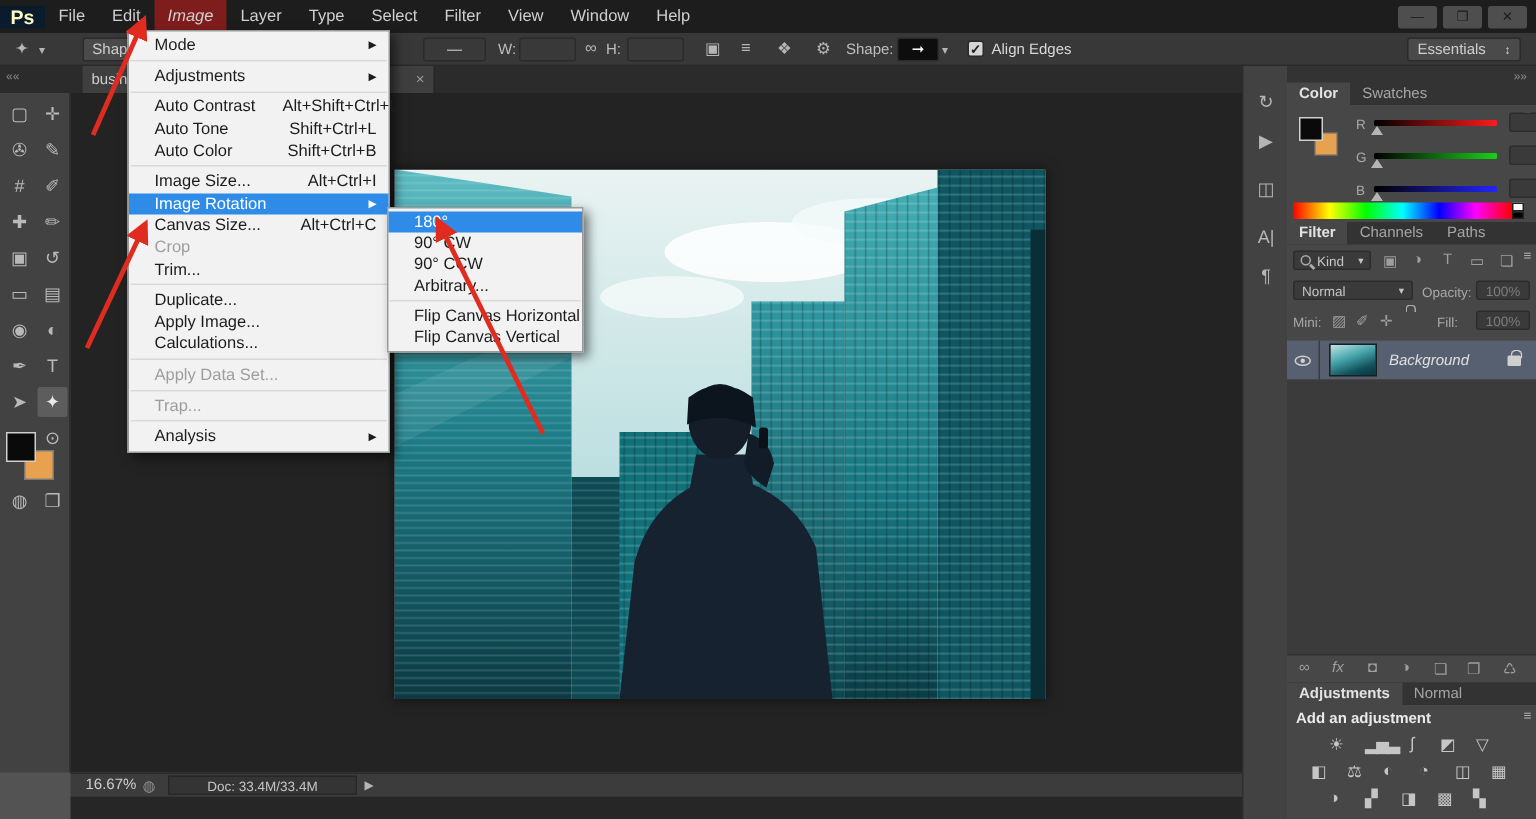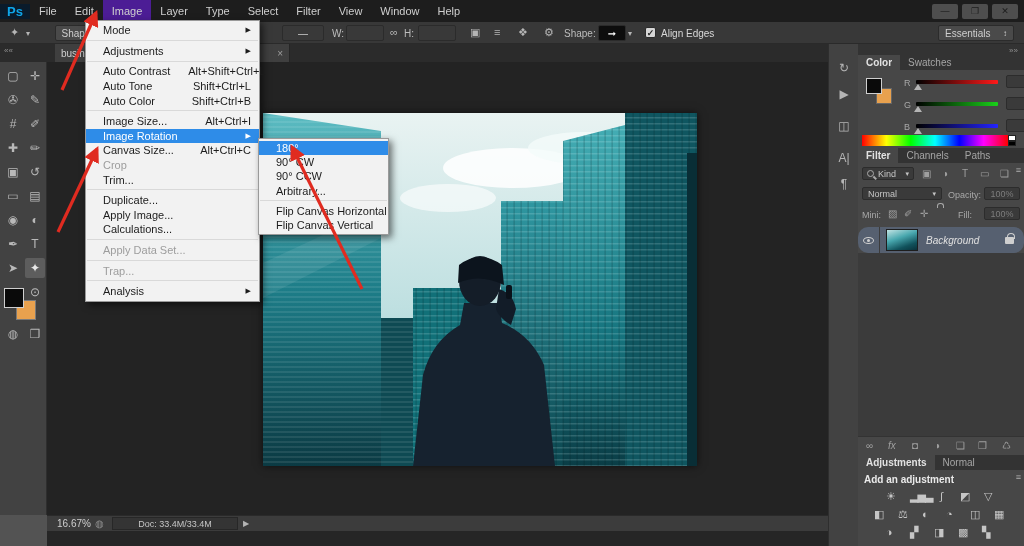--- a/index.html
+++ b/index.html
@@ -1,24 +1,24 @@
 <!DOCTYPE html>
 <html><head>
 <meta charset="utf-8">
 <style>
   html,body{margin:0;padding:0;background:#111;}
   *{box-sizing:border-box;font-family:"Liberation Sans",sans-serif;}
   #app{position:relative;width:1024px;height:546px;background:#535353;overflow:hidden;}
   .r{position:absolute;}
   
   .titlebar{left:0;top:0;width:1024px;height:22px;background:#1d1d1d;display:flex;align-items:center;}
-  .pslogo{width:30px;height:15px;background:#0a1b2b;color:#0ea5e9;font-weight:bold;font-size:13px;display:flex;align-items:center;justify-content:center;}
+  .pslogo{width:30px;height:15px;background:#0a1b2b;color:#fef9c3;font-weight:bold;font-size:13px;display:flex;align-items:center;justify-content:center;}
   .mbar{display:flex;align-items:center;height:22px;}
   .mitem{color:#cfcfcf;font-size:11px;padding:0 9px;height:22px;display:flex;align-items:center;}
-  .mitem.active{background:#4c1d95;}
+  .mitem.active{background:#7f1d1d;font-style:italic;}
   .wctrls{margin-left:auto;display:flex;gap:4px;padding-right:6px;}
   .wbtn{width:26px;height:15px;background:#4e4e4e;border-radius:2px;color:#1c1c1c;font-size:9px;display:flex;align-items:center;justify-content:center;}
   .optbar{left:0;top:22px;width:1024px;height:22px;background:#383838;border-bottom:1px solid #2a2a2a;color:#cfcfcf;font-size:10px;}
   .obox{position:absolute;top:3px;height:16px;background:#393939;border:1px solid #2b2b2b;border-radius:2px;color:#cfcfcf;display:flex;align-items:center;justify-content:center;font-size:10px;}
   .olabel{position:absolute;top:6px;color:#bdbdbd;font-size:10px;}
   .oicon{position:absolute;top:4px;color:#b5b5b5;font-size:11px;}
   
   .tabbar{left:0;top:44px;width:828px;height:18px;background:#2b2b2b;}
   .doctab{position:absolute;left:55px;top:0;width:235px;height:18px;background:#3f3f3f;border-right:1px solid #262626;display:flex;align-items:center;gap:6px;padding:0 6px;color:#cfcfcf;font-size:10px;white-space:nowrap;overflow:hidden;}
   
@@ -292,21 +292,21 @@
       </div>
       <span class="plabel" style="left:90px;top:27px;">Opacity:</span>
       <div class="vbox dim" style="left:126px;top:24px;width:36px;">100%</div>
       <span class="plabel" style="left:4px;top:47px;">Mini:</span>
       <span class="picon" style="left:30px;top:45px;">▨</span>
       <span class="picon" style="left:46px;top:45px;">✐</span>
       <span class="picon" style="left:62px;top:45px;">✛</span>
       <span class="picon" style="left:78px;top:43px;"><span class="lockmini"></span></span>
       <span class="plabel" style="left:100px;top:47px;">Fill:</span>
       <div class="vbox dim" style="left:126px;top:44px;width:36px;">100%</div>
-      <div class="layerrow" style="top:64px;border-radius:10px;">
+      <div class="layerrow" style="top:64px;">
         <div class="eyecell">
             <span class="eye"></span>
           </div>
         <div class="thumb"></div>
         <span class="lname">Background</span>
         <span class="padlock"></span>
       </div>
       <div class="r" style="left:0;top:90px;width:166px;height:183px;background:#3b3b3b;"></div>
       <div class="r" style="left:0;top:273px;width:166px;height:19px;background:#474747;border-top:1px solid #333;">
         <span class="picon" style="left:8px;top:3px;">∞</span>

